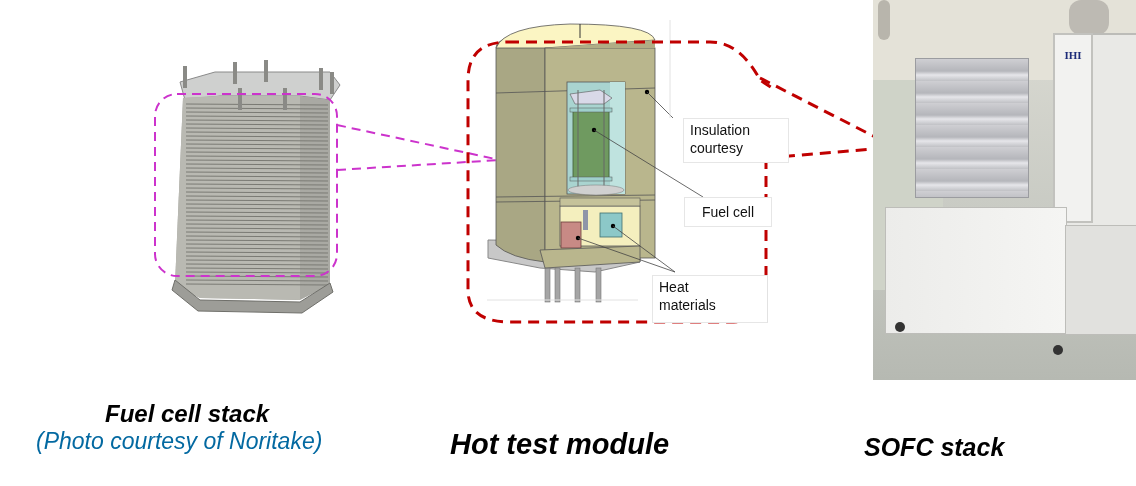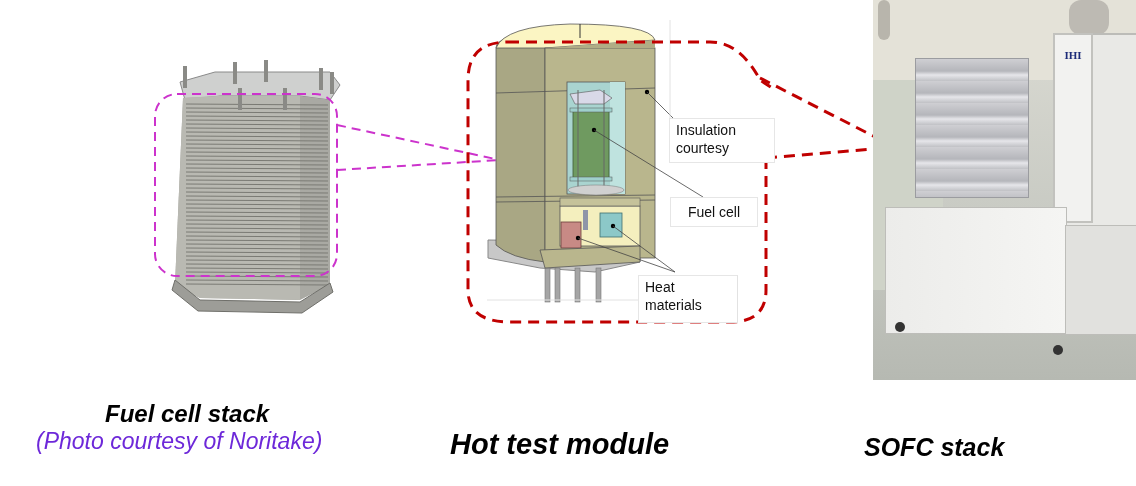--- a/index.html
+++ b/index.html
@@ -1,20 +1,20 @@
 <!DOCTYPE html>
 <html><head>
 <meta charset="utf-8">
 <style>
   html, body { margin:0; padding:0; background:#ffffff; }
   body { width:1136px; height:486px; position:relative; overflow:hidden; font-family:"Liberation Sans", sans-serif; }
   .abs { position:absolute; }
   .caption { position:absolute; color:#000; font-weight:bold; font-style:italic; white-space:nowrap; }
-  .sub { position:absolute; color:#6d28d9; font-style:italic; white-space:nowrap; }
-  .label-box { position:absolute; background:#fff; border:1px solid #e6e6e6; font-size:14px; color:#111; line-height:18px; padding:2px 6px; box-sizing:border-box; }
+  .sub { position:absolute; color:#0369a1; font-style:italic; white-space:nowrap; }
+  .label-box { position:absolute; background:#fff; border:1px solid #e6e6e6; font-size:14px; color:#111; line-height:18px; padding:2px 6px; box-sizing:border-box;margin-left:14px; }
   svg { position:absolute; left:0; top:0; }
 </style>
 </head>
 <body>
 
 <svg width="1136" height="486">
 
   <g>
     <polygon points="180,82 215,72 330,72 340,85 330,100 300,96 220,96 185,100" fill="#cfd0cf" stroke="#8a8a8a" stroke-width="1"></polygon>
     <polygon points="183,98 218,96 300,96 330,100 330,285 300,300 200,298 175,285" fill="#a9a9a3"></polygon>
@@ -145,21 +145,21 @@
   <line x1="766" y1="158" x2="885" y2="148" stroke="#c00000" stroke-width="3" stroke-dasharray="11,7"></line>
 </svg>
 
 <div class="label-box" style="left:669px;top:118px;width:106px;height:45px;">
   <div>Insulation</div>
   <div>courtesy</div>
 </div>
 <div class="label-box" style="left:670px;top:197px;width:88px;height:30px;padding-top:5px;text-align:center;">
   <span>Fuel cell</span>
 </div>
-<div class="label-box" style="left:638px;top:275px;width:100px;height:48px;border-right:1px solid #e2e2e2;">
+<div class="label-box" style="left:638px;top:275px;width:116px;height:48px;border-right:1px solid #e2e2e2;">
   <div>Heat</div>
   <div>materials</div>
 </div>
 
 <div class="abs" style="left:829px;top:0;width:307px;height:380px;background:linear-gradient(#dcdcd4,#c9cbc4 55%,#b6b9b2);overflow:hidden;margin-left:44px;">
 
   <div class="abs" style="left:0;top:0;width:307px;height:80px;background:#e4e2d8;"></div>
   <div class="abs" style="left:0;top:80px;width:70px;height:210px;background:#cfd3c8;"></div>
   <div class="abs" style="left:5px;top:0;width:12px;height:40px;background:#b8b5ac;border-radius:6px;"></div>
   <div class="abs" style="left:196px;top:0;width:40px;height:35px;background:#bdbab3;border-radius:12px;"></div>

